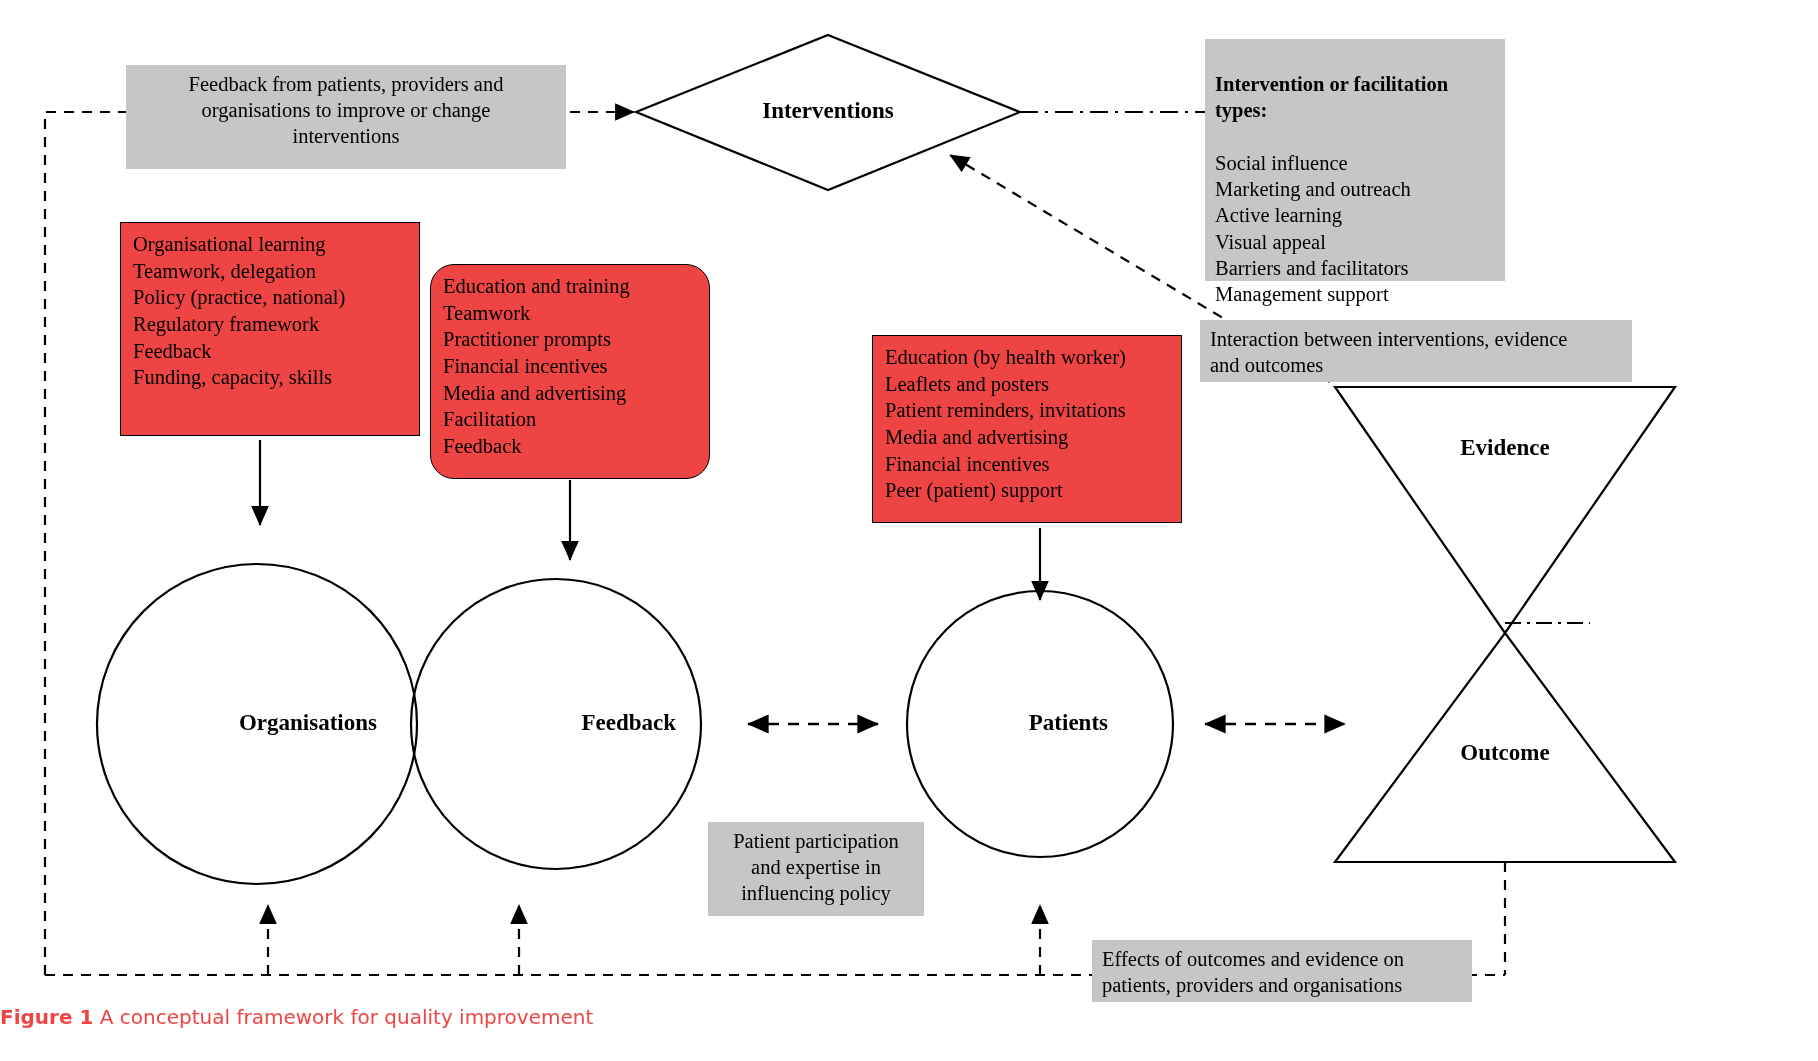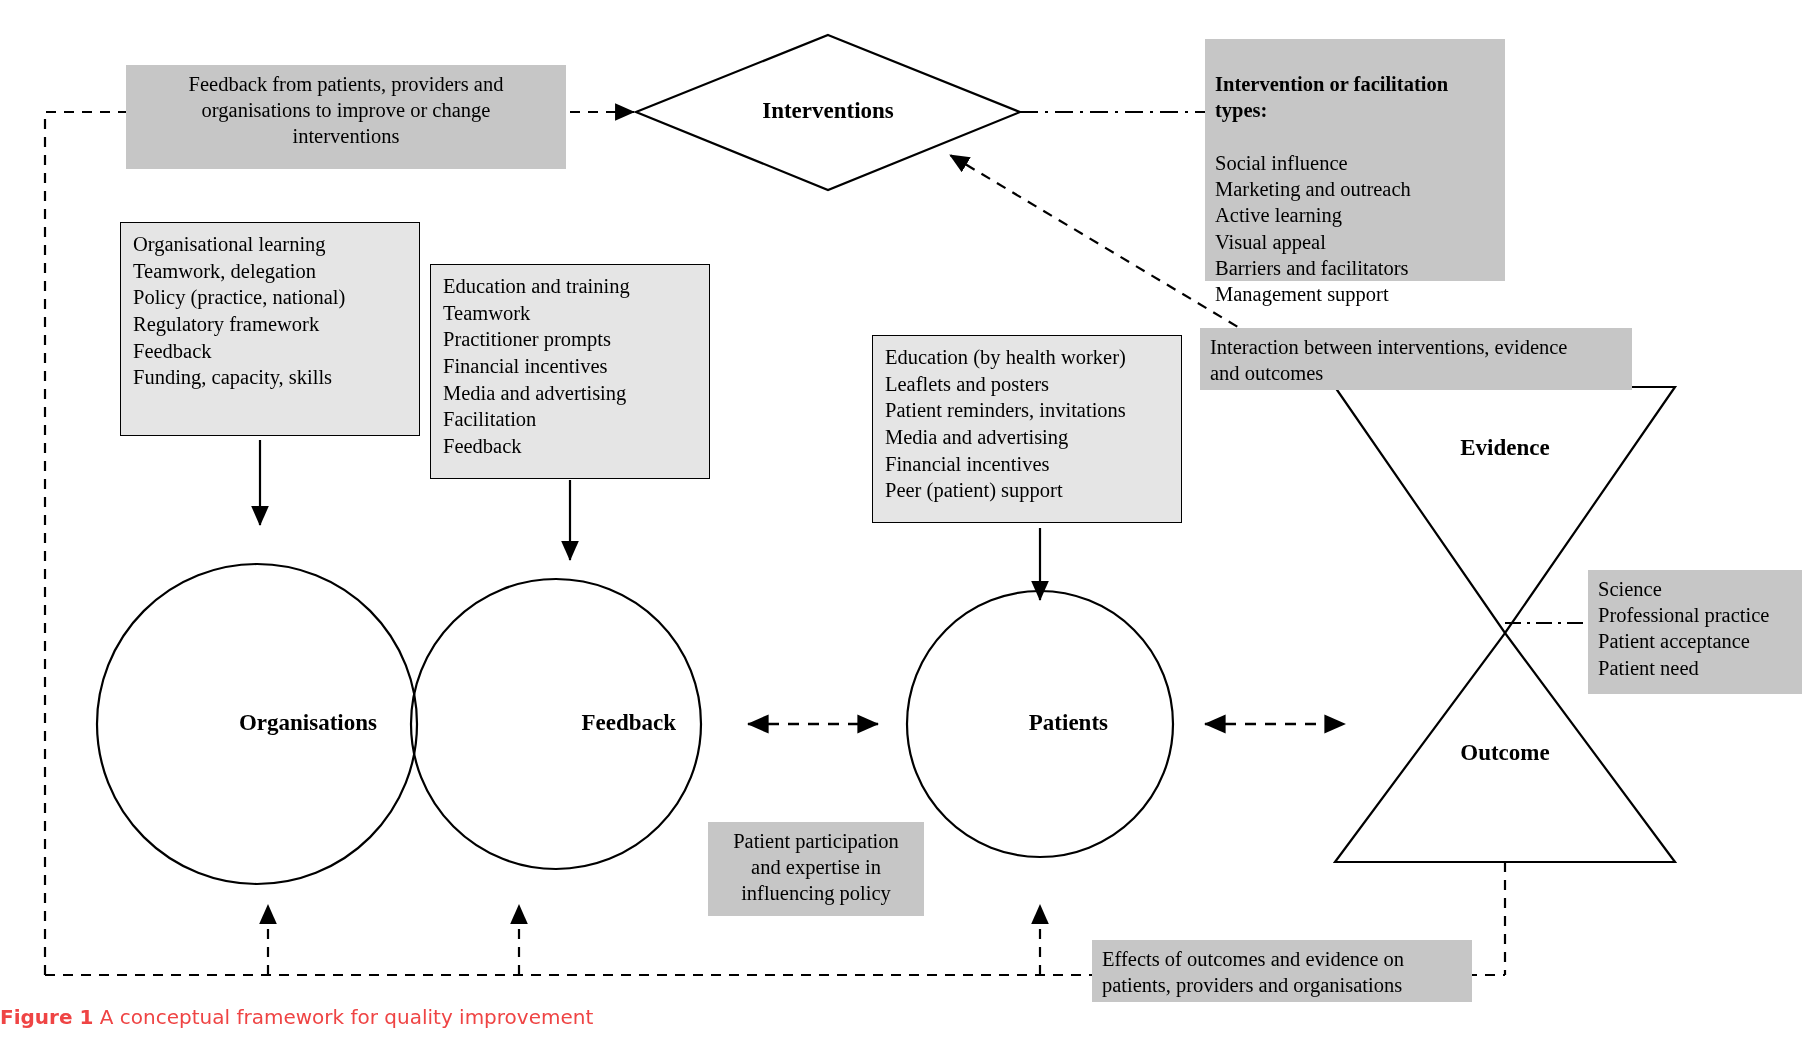--- a/index.html
+++ b/index.html
@@ -23,21 +23,21 @@
   svg.lines {
     position: absolute;
     left: 0; top: 0;
     width: 1818px;
     height: 1061px;
     pointer-events: none;
   }
   .box {
     position: absolute;
     border: 1.6px solid #000;
-    background: #e5e5e5;
+    background: #ef4444;
     font-size: 20.5px;
     line-height: 1.30;
     padding: 8px 10px 8px 12px;
     box-sizing: border-box;
     white-space: pre-line;
   }
   .grayband {
     position: absolute;
     background: #c6c6c6;
     font-size: 20.5px;
@@ -134,21 +134,21 @@
   <div class="shape-label" style="left:1385px; top:435px; width:240px;">Evidence</div>
   <div class="shape-label" style="left:1385px; top:740px; width:240px;">Outcome</div>
 
   <div class="box" style="left:120px; top:222px; width:300px; height:214px;">Organisational learning
 Teamwork, delegation
 Policy (practice, national)
 Regulatory framework
 Feedback
 Funding, capacity, skills</div>
 
-  <div class="box" style="left:430px; top:264px; width:280px; height:215px;">Education and training
+  <div class="box" style="left:430px; top:264px; width:280px; height:215px;border-radius:24px;">Education and training
 Teamwork
 Practitioner prompts
 Financial incentives
 Media and advertising
 Facilitation
 Feedback</div>
 
   <div class="box" style="left:872px; top:335px; width:310px; height:188px;">Education (by health worker)
 Leaflets and posters
 Patient reminders, invitations
@@ -163,27 +163,23 @@
   <div class="grayband" style="left:1205px; top:39px; width:300px; height:242px;">
     <span class="title-head">Intervention or facilitation types:</span><br>
     <span style="white-space:pre-line;">Social influence
 Marketing and outreach
 Active learning
 Visual appeal
 Barriers and facilitators
 Management support</span>
   </div>
 
-  <div class="grayband" style="left:1200px; top:328px; width:432px; height:62px;">Interaction between interventions, evidence
+  <div class="grayband" style="left:1200px; top:320px; width:432px; height:62px;">Interaction between interventions, evidence
 and outcomes</div>
 
-  <div class="grayband" style="left:1588px; top:570px; width:214px; height:124px;">Science
-Professional practice
-Patient acceptance
-Patient need</div>
 
   <div class="grayband" style="left:1092px; top:940px; width:380px; height:62px;">Effects of outcomes and evidence on
 patients, providers and organisations</div>
 
   <div class="grayband center" style="left:708px; top:822px; width:216px; height:94px;">Patient participation
 and expertise in
 influencing policy</div>
 
   <div class="caption">
     <span class="lead">Figure 1</span><span> A conceptual framework for quality improvement</span>

